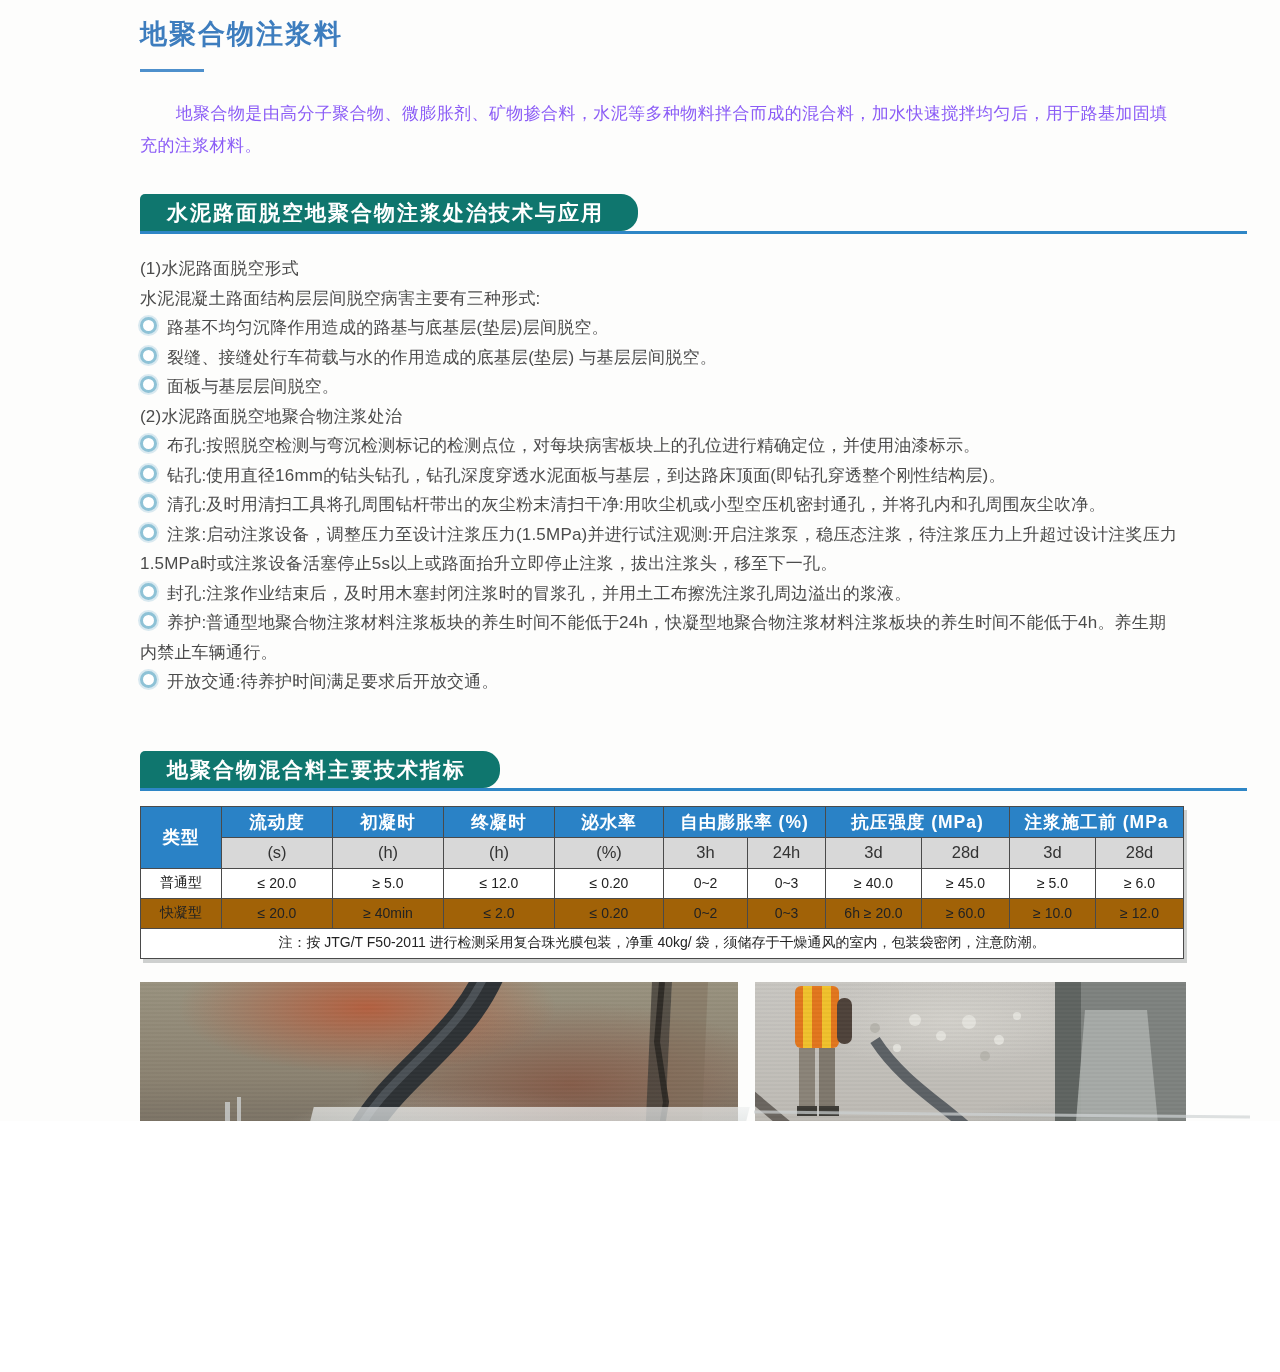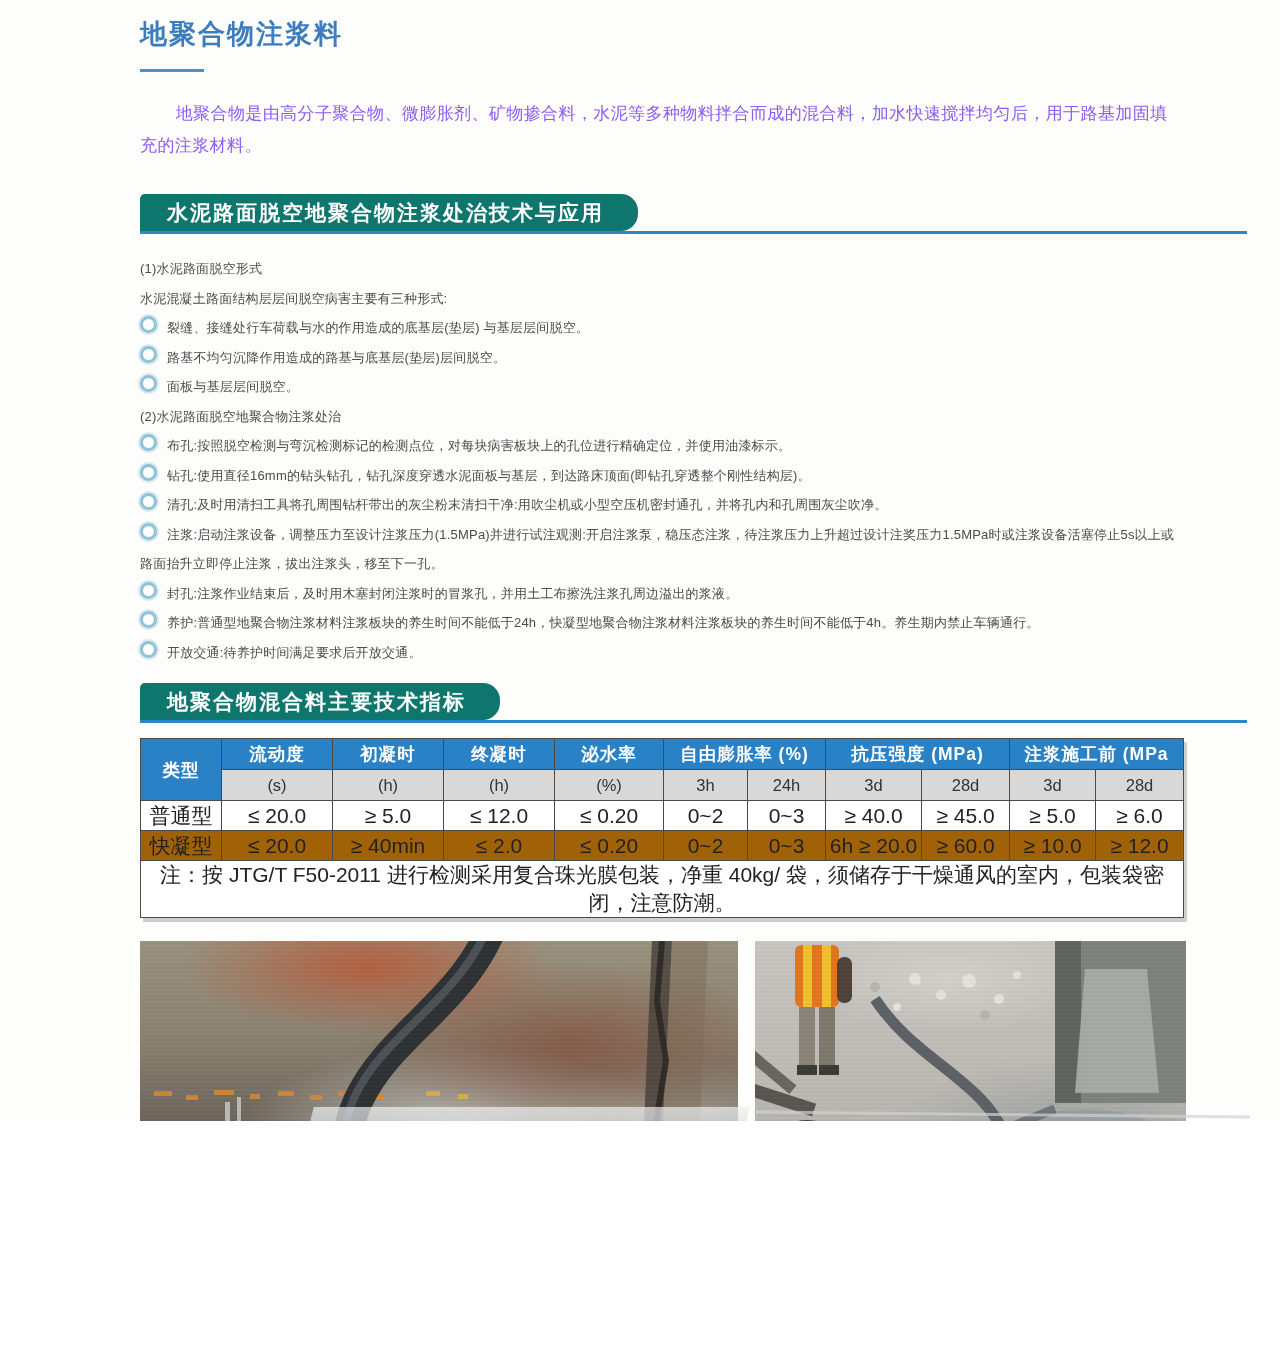--- a/index.html
+++ b/index.html
@@ -21,42 +21,42 @@
   .banner-row{
     position:relative;margin-top:32px;width:1107px;
     border-bottom:3px solid #2e86c6;line-height:0;
   }
   .banner{
     display:inline-block;background:#0f766e;color:#ffffff;
     font-size:21px;font-weight:700;letter-spacing:2px;
     line-height:37px;height:37px;padding:0 34px 0 27px;
     border-radius:5px 17px 17px 0;vertical-align:bottom;
   }
-  .banner-row.second{margin-top:16px;}
-  .paras{margin-top:20px;width:1043px;font-size:13px;line-height:29.5px;color:#4b4b4b;letter-spacing:.2px;}
+  .banner-row.second{margin-top:54px;}
+  .paras{margin-top:20px;width:1043px;font-size:17px;line-height:29.5px;color:#4b4b4b;letter-spacing:.2px;}
   .para{margin:0;}
   .ring{
     display:inline-block;width:11px;height:11px;border:3px solid #8ec2d6;border-radius:50%;
     background:#fff;box-shadow:0 0 0 2px rgba(142,194,214,.32);
     margin-right:10px;transform:translateY(1px);
   }
   
   .spec-table{
     margin-top:15px;border-collapse:collapse;table-layout:fixed;width:1043px;
     box-shadow:3px 4px 0 rgba(148,153,153,.45);
     background:#fff;
   }
   .spec-table th,.spec-table td{
     border:1px solid #4a4a4a;text-align:center;padding:0 2px;overflow:hidden;white-space:nowrap;
   }
   .th-blue{background:#2a82c6;color:#ffffff;font-weight:700;font-size:17.5px;height:30px;letter-spacing:1px;}
   .th-sub{background:#d8d8d8;color:#333333;font-weight:400;font-size:16.5px;height:30px;}
   .row-white td{background:#ffffff;}
   .row-gray td{background:#a16207;}
-  .spec-table tbody td{font-size:21px;color:#222222;height:29px;}
+  .spec-table tbody td{font-size:14px;color:#222222;height:29px;}
   .td-type{font-size:17px;}
   .td-note{background:#ffffff !important;font-size:15.5px;color:#333333;height:38px;white-space:normal !important;}
   
   .photos{margin-top:23px;display:flex;gap:17px;}
   .photo{position:relative;overflow:hidden;flex:none;}
   .photo svg{position:absolute;left:0;top:0;}
   .photo::after{
     content:"";position:absolute;left:0;top:0;right:0;bottom:0;pointer-events:none;
     background:repeating-linear-gradient(0deg,rgba(0,0,0,.025) 0 2px,rgba(255,255,255,.015) 2px 4px);
   }
@@ -99,22 +99,22 @@
 
     <div class="banner-row">
       <div class="banner">
         <span>水泥路面脱空地聚合物注浆处治技术与应用</span>
       </div>
     </div>
 
     <div class="paras" id="paras">
         <div class="para">(1)水泥路面脱空形式</div>
         <div class="para">水泥混凝土路面结构层层间脱空病害主要有三种形式:</div>
+        <div class="para"><span class="ring"></span>路基不均匀沉降作用造成的路基与底基层(垫层)层间脱空。</div>
         <div class="para"><span class="ring"></span>裂缝、接缝处行车荷载与水的作用造成的底基层(垫层) 与基层层间脱空。</div>
-        <div class="para"><span class="ring"></span>路基不均匀沉降作用造成的路基与底基层(垫层)层间脱空。</div>
         <div class="para"><span class="ring"></span>面板与基层层间脱空。</div>
         <div class="para">(2)水泥路面脱空地聚合物注浆处治</div>
         <div class="para"><span class="ring"></span>布孔:按照脱空检测与弯沉检测标记的检测点位，对每块病害板块上的孔位进行精确定位，并使用油漆标示。</div>
         <div class="para"><span class="ring"></span>钻孔:使用直径16mm的钻头钻孔，钻孔深度穿透水泥面板与基层，到达路床顶面(即钻孔穿透整个刚性结构层)。</div>
         <div class="para"><span class="ring"></span>清孔:及时用清扫工具将孔周围钻杆带出的灰尘粉末清扫干净:用吹尘机或小型空压机密封通孔，并将孔内和孔周围灰尘吹净。</div>
         <div class="para"><span class="ring"></span>注浆:启动注浆设备，调整压力至设计注浆压力(1.5MPa)并进行试注观测:开启注浆泵，稳压态注浆，待注浆压力上升超过设计注奖压力1.5MPa时或注浆设备活塞停止5s以上或路面抬升立即停止注浆，拔出注浆头，移至下一孔。</div>
         <div class="para"><span class="ring"></span>封孔:注浆作业结束后，及时用木塞封闭注浆时的冒浆孔，并用土工布擦洗注浆孔周边溢出的浆液。</div>
         <div class="para"><span class="ring"></span>养护:普通型地聚合物注浆材料注浆板块的养生时间不能低于24h，快凝型地聚合物注浆材料注浆板块的养生时间不能低于4h。养生期内禁止车辆通行。</div>
         <div class="para"><span class="ring"></span>开放交通:待养护时间满足要求后开放交通。</div>
       </div>

